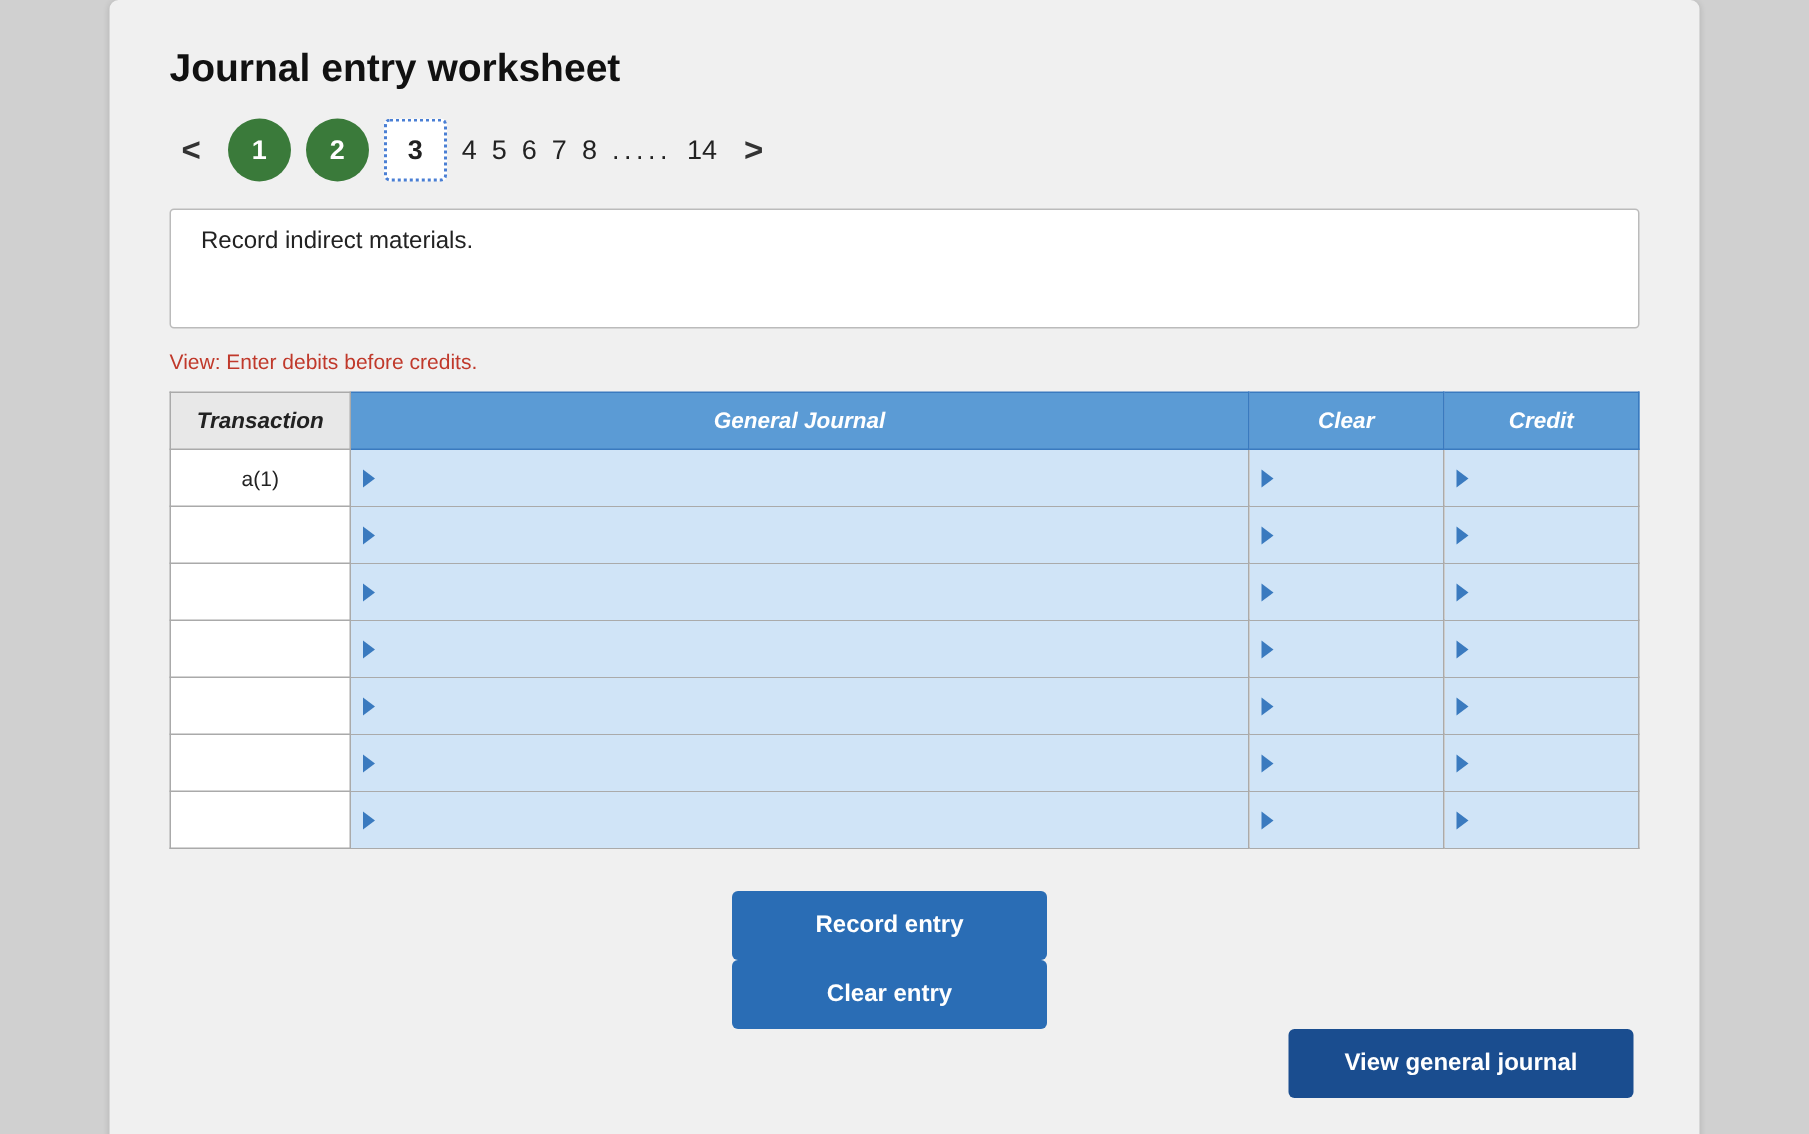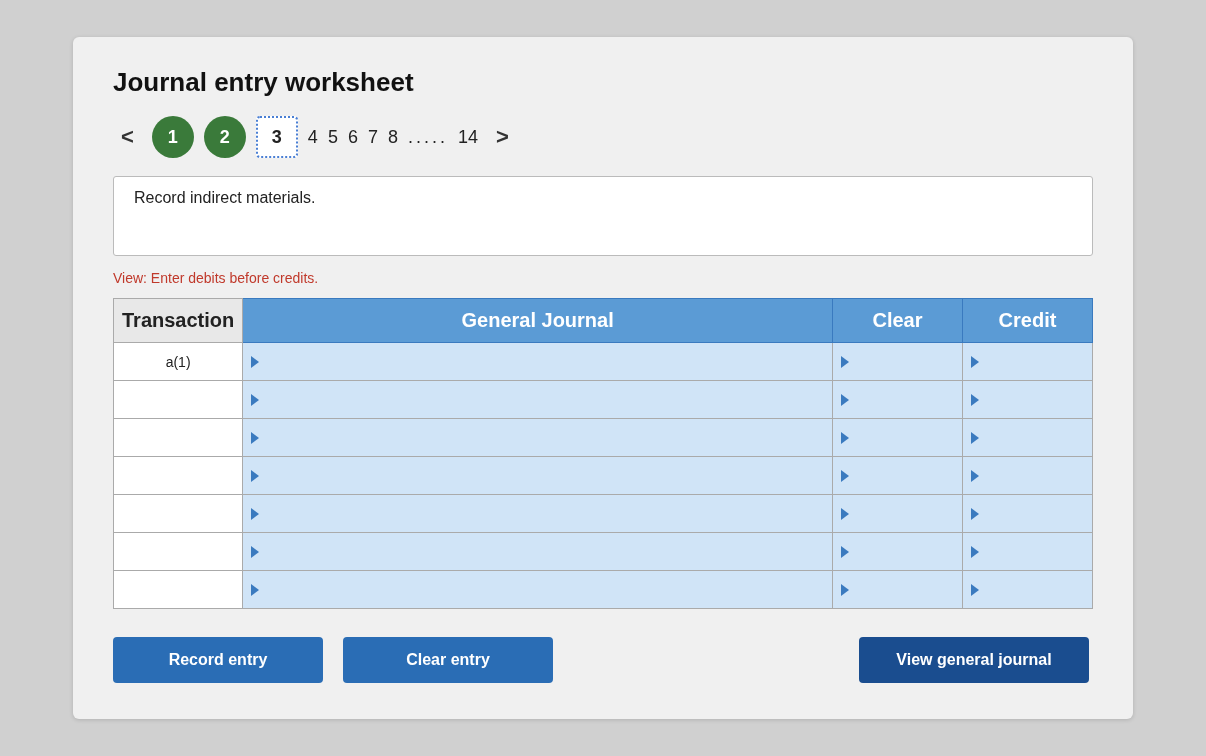--- a/index.html
+++ b/index.html
@@ -94,24 +94,25 @@
     
     .journal-table {
       width: 100%;
       border-collapse: collapse;
       margin-bottom: 28px;
     }
     .journal-table th {
       background: #5b9bd5;
       color: #fff;
       font-weight: bold;
-      font-size: 20px;
+      font-size: 15px;
       padding: 10px 8px;
       border: 1px solid #3a7abf;
       text-align: center;
+      font-style: italic;
     }
     .journal-table th.left-header {
       background: #e8e8e8;
       color: #222;
       text-align: center;
       border: 1px solid #aaa;
     }
     .journal-table td {
       border: 1px solid #aaa;
       padding: 0;
@@ -152,20 +153,21 @@
       border: none;
       outline: none;
       width: 100%;
       font-size: 14px;
     }
     
     .button-row {
       display: flex;
       align-items: center;
       gap: 0;
+      flex-direction: column;
     }
     .btn {
       padding: 14px 30px;
       font-size: 16px;
       font-weight: bold;
       color: #fff;
       border: none;
       border-radius: 4px;
       cursor: pointer;
     }

